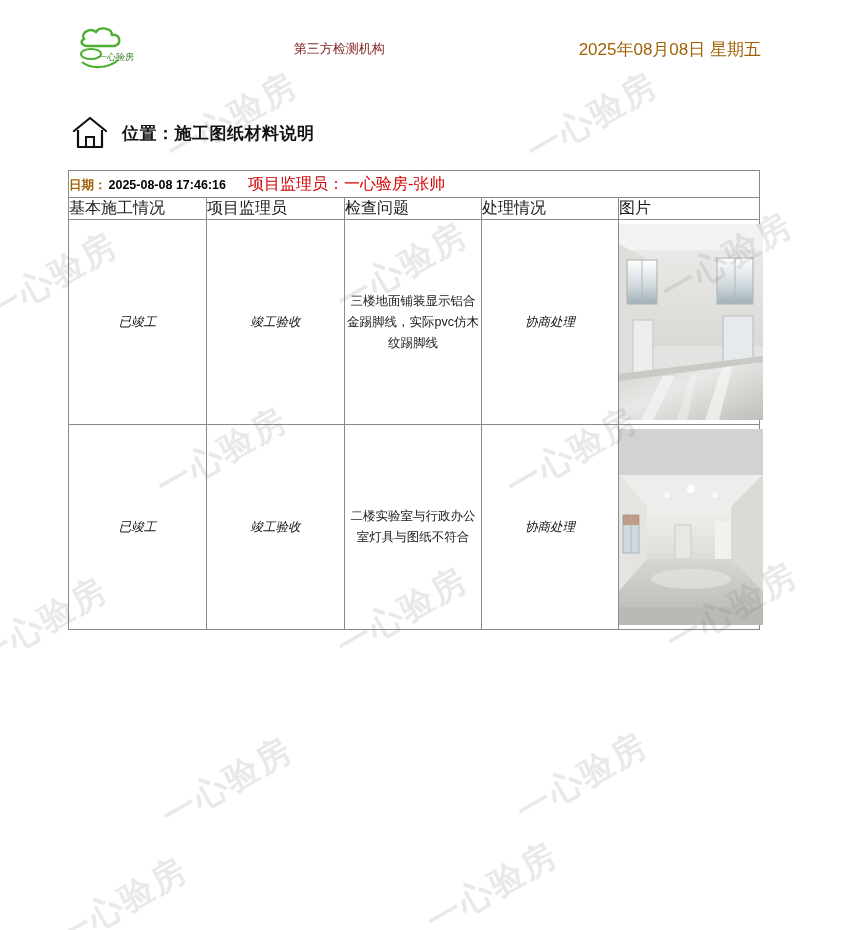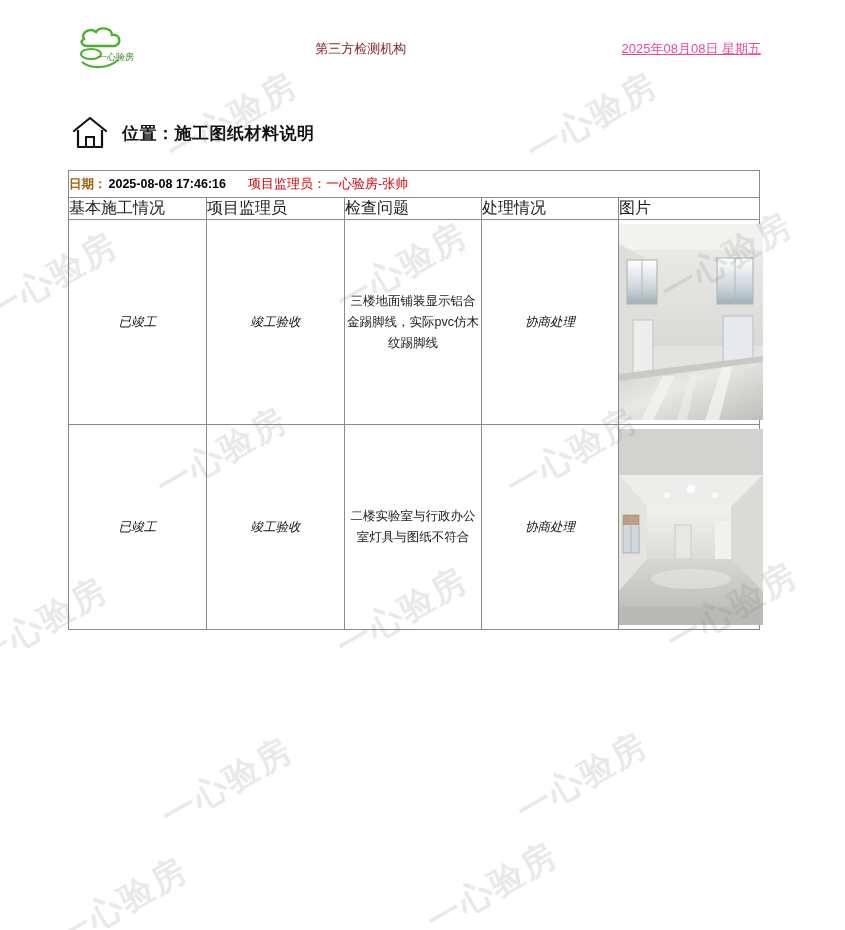--- a/index.html
+++ b/index.html
@@ -57,24 +57,23 @@
   .logo svg { display: block; }
   .header-center {
     flex: 1 1 auto;
     text-align: center;
     font-size: 13px;
     color: #7f1d1d;
     margin-left: -40px;
   }
   .header-right {
     flex: 0 0 auto;
-    font-size: 13px;
-    color: #ec4899;
+    font-size: 17px;
+    color: #a16207;
     padding-right: 16px;
-    text-decoration: underline;
   }
 
   
   .location-row {
     display: flex;
     align-items: center;
     margin-top: 22px;
     margin-bottom: 18px;
     padding-left: 2px;
   }
@@ -114,21 +113,21 @@
     color: #a16207;
   }
   .meta-date-value {
     font-weight: bold;
     color: #000000;
     margin-left: 2px;
   }
   .meta-sup {
     color: #d40000;
     margin-left: 22px;
-    font-size: 13px;
+    font-size: 16px;
   }
   .data-cell {
     text-align: center;
     font-size: 12.5px;
     color: #111;
     line-height: 22px;
     padding: 6px 10px;
     font-style: italic;
   }
   .issue-cell {

